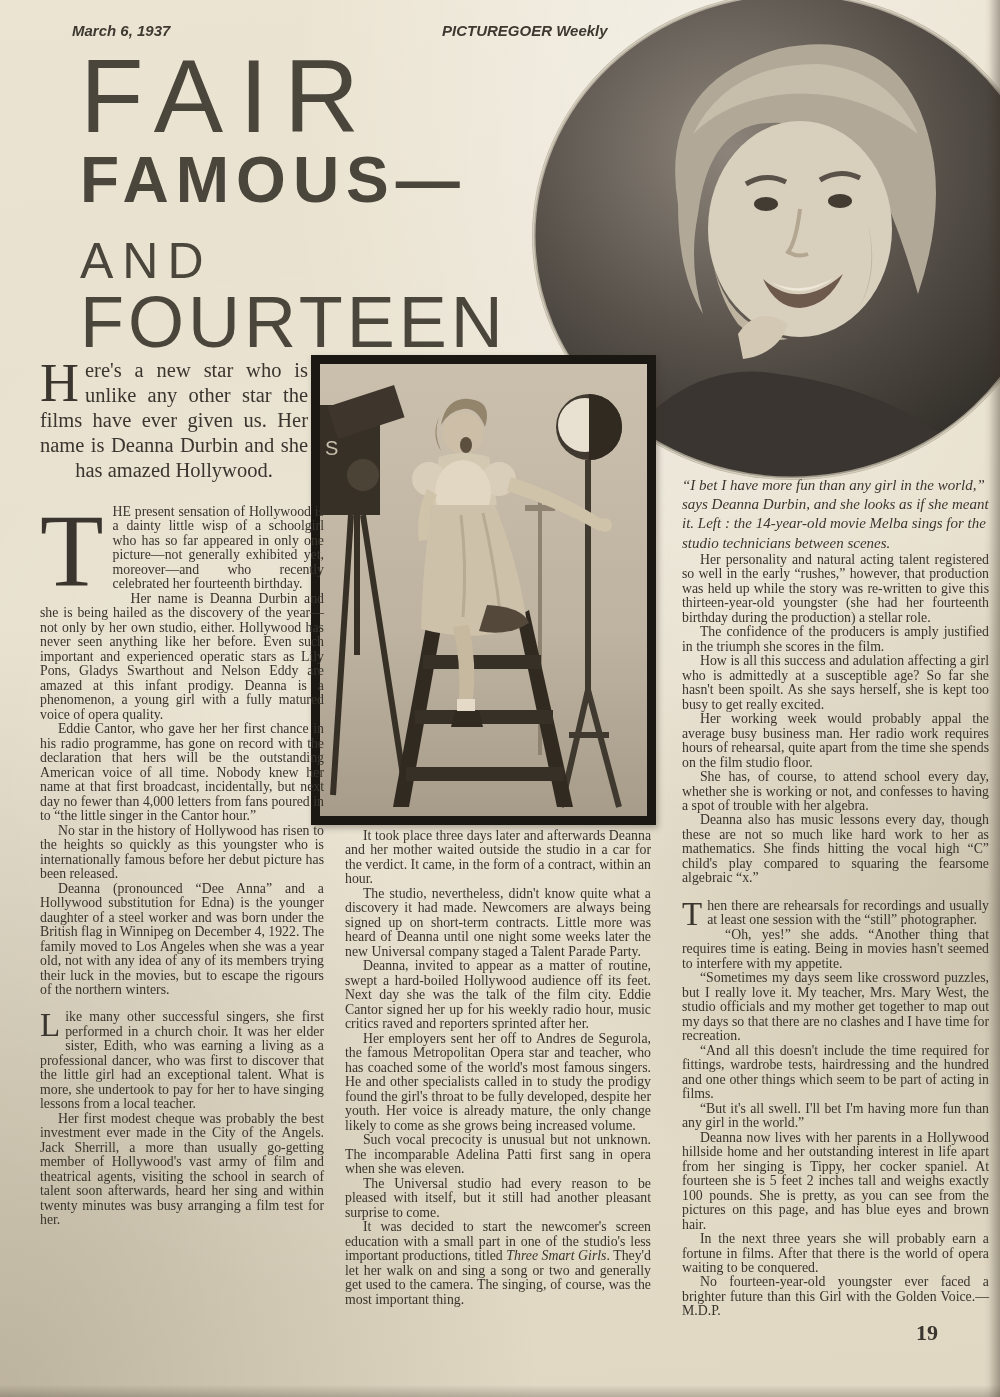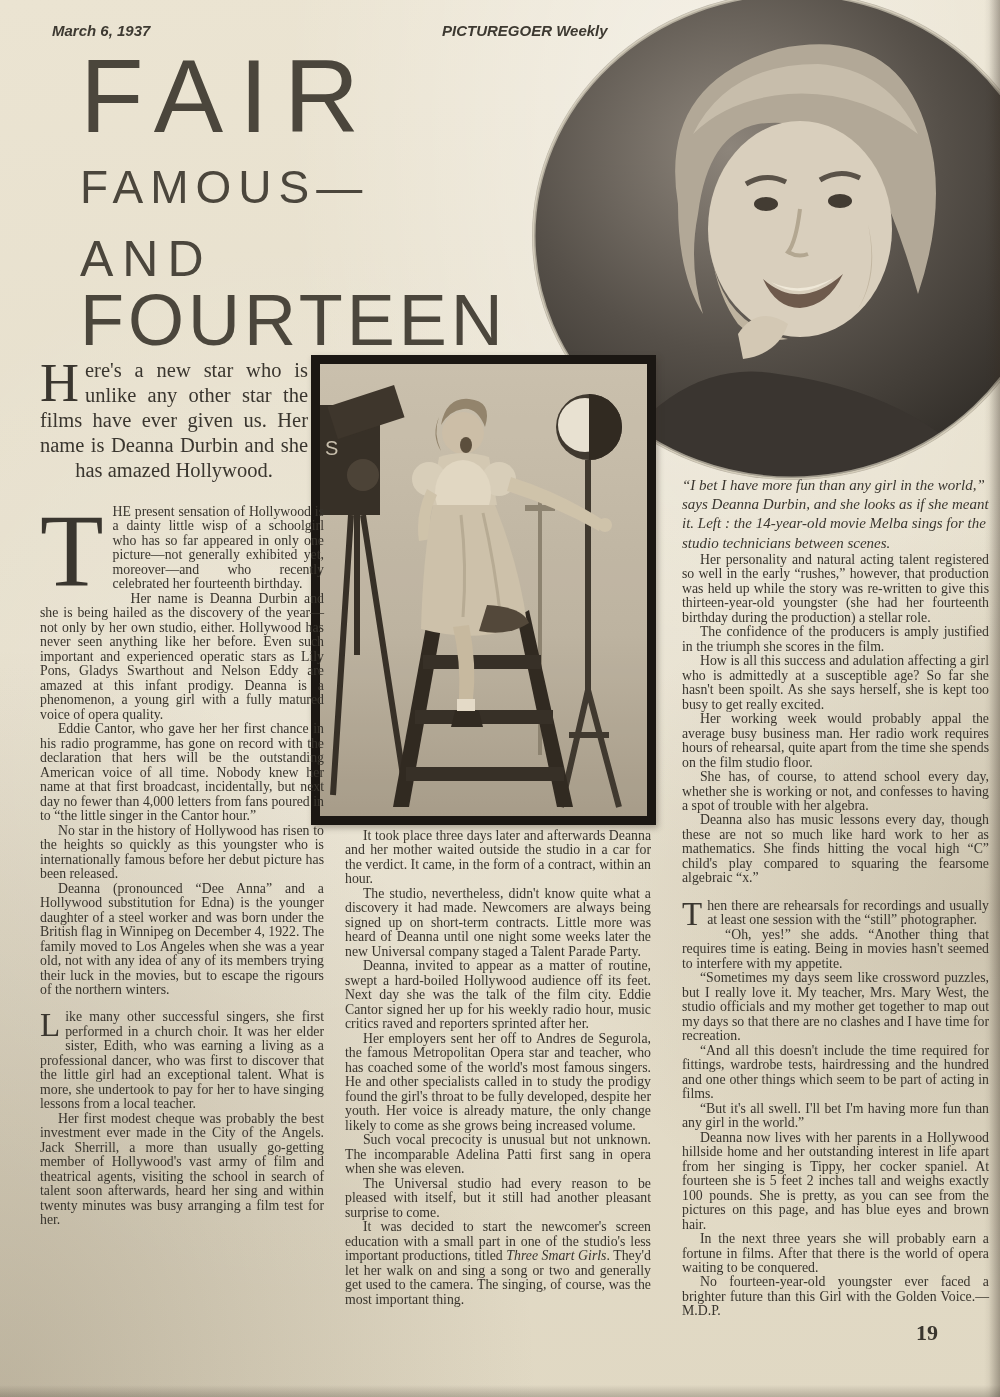--- a/index.html
+++ b/index.html
@@ -12,26 +12,26 @@
       radial-gradient(ellipse at 100% 65%, rgba(110,95,70,0.20), transparent 30%),
       radial-gradient(ellipse at 30% 55%, rgba(255,255,255,0.18), transparent 50%),
       linear-gradient(176deg,#ebe4d2 0%,#e6dfcc 45%,#e0d8c3 100%);
   }
   .edge-right{position:absolute;right:0;top:0;width:16px;height:100%;
     background:linear-gradient(to left, rgba(55,45,35,0.38), rgba(55,45,35,0.05) 70%, transparent);}
   .edge-bottom{position:absolute;left:0;bottom:0;width:100%;height:12px;
     background:linear-gradient(to top, rgba(55,45,35,0.25), transparent);}
   .hdr{position:absolute;top:22px;font-style:italic;font-weight:bold;
     font-family:"Liberation Sans","DejaVu Sans",sans-serif;font-size:15px;color:#3d3931;}
-  .hdr-date{left:52px;text-align:center;}
+  .hdr-date{left:72px;text-align:center;}
   .hdr-pub{left:442px;text-align:center;}
   .title{position:absolute;left:80px;top:44px;width:460px;text-align:left;
     font-family:"Liberation Sans","DejaVu Sans",sans-serif;color:#4b463c;font-weight:300;}
   .t1{font-size:104px;line-height:1.0;letter-spacing:16px;}
-  .t2{font-size:46px;line-height:1.0;letter-spacing:7px;margin-top:16px;}
+  .t2{font-size:64px;line-height:1.0;letter-spacing:7px;font-weight:bold;}
   .t3{font-size:50px;line-height:1.0;letter-spacing:9px;margin-top:24px;}
   .t4{font-size:72px;line-height:1.0;letter-spacing:4px;}
   .intro{position:absolute;left:40px;top:358px;width:268px;
     font-size:20.5px;line-height:1.22;text-align:justify;text-align-last:center;color:#3a362f;}
   .intro .dc{float:left;font-size:54px;line-height:0.8;padding:4px 6px 0 0;}
   .col{position:absolute;text-align:justify;font-size:13.8px;line-height:1.05;color:#38342d;}
   .col p{margin:0;}
   .col p.ind{text-indent:1.3em;}
   .col p.gap{margin-top:13px;}
   .dc-big{float:left;font-size:104px;line-height:0.8;padding:4px 9px 0 0;color:#3a362f;}

